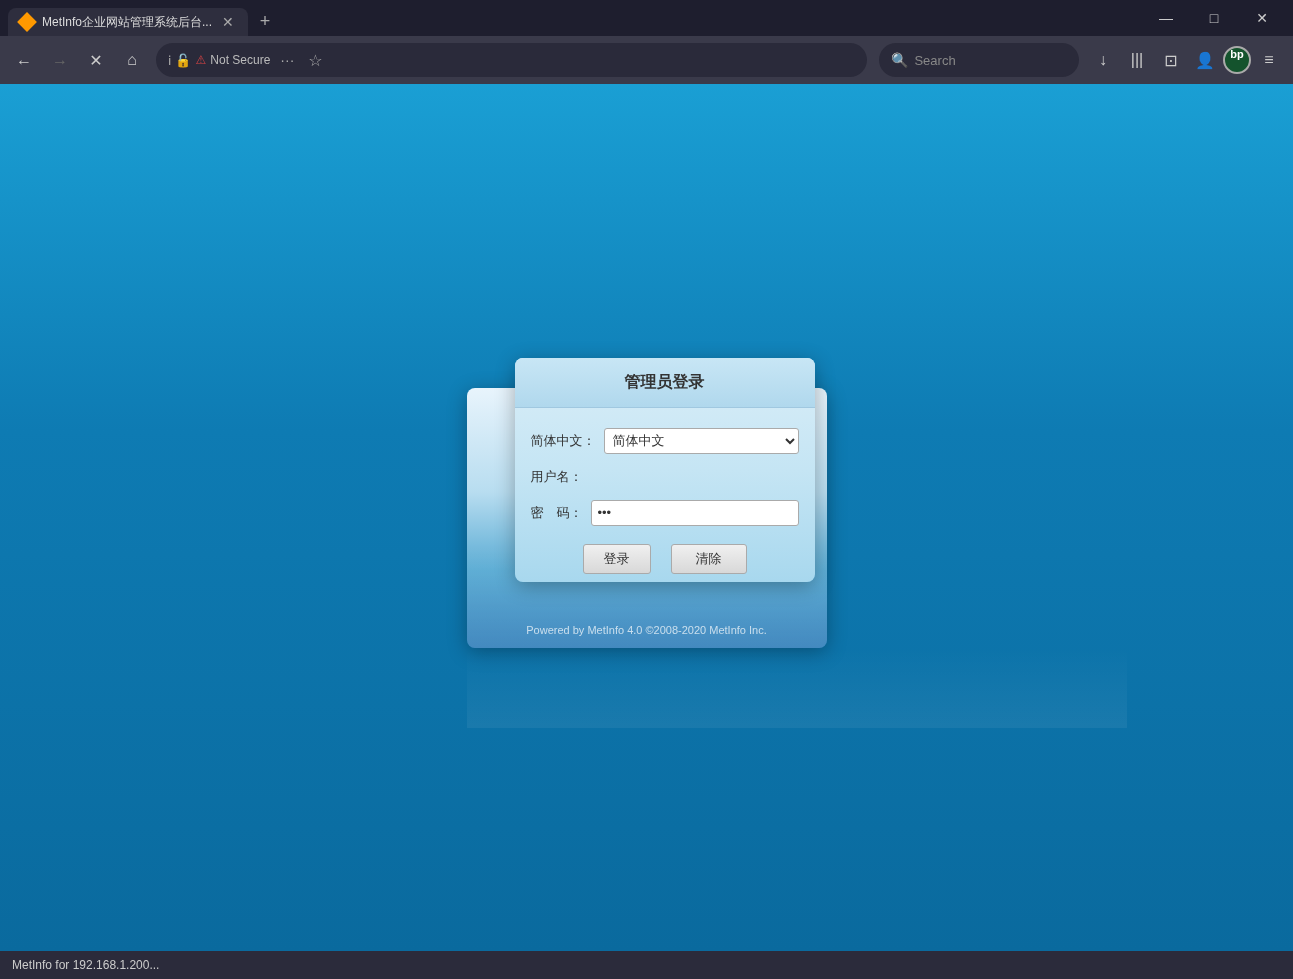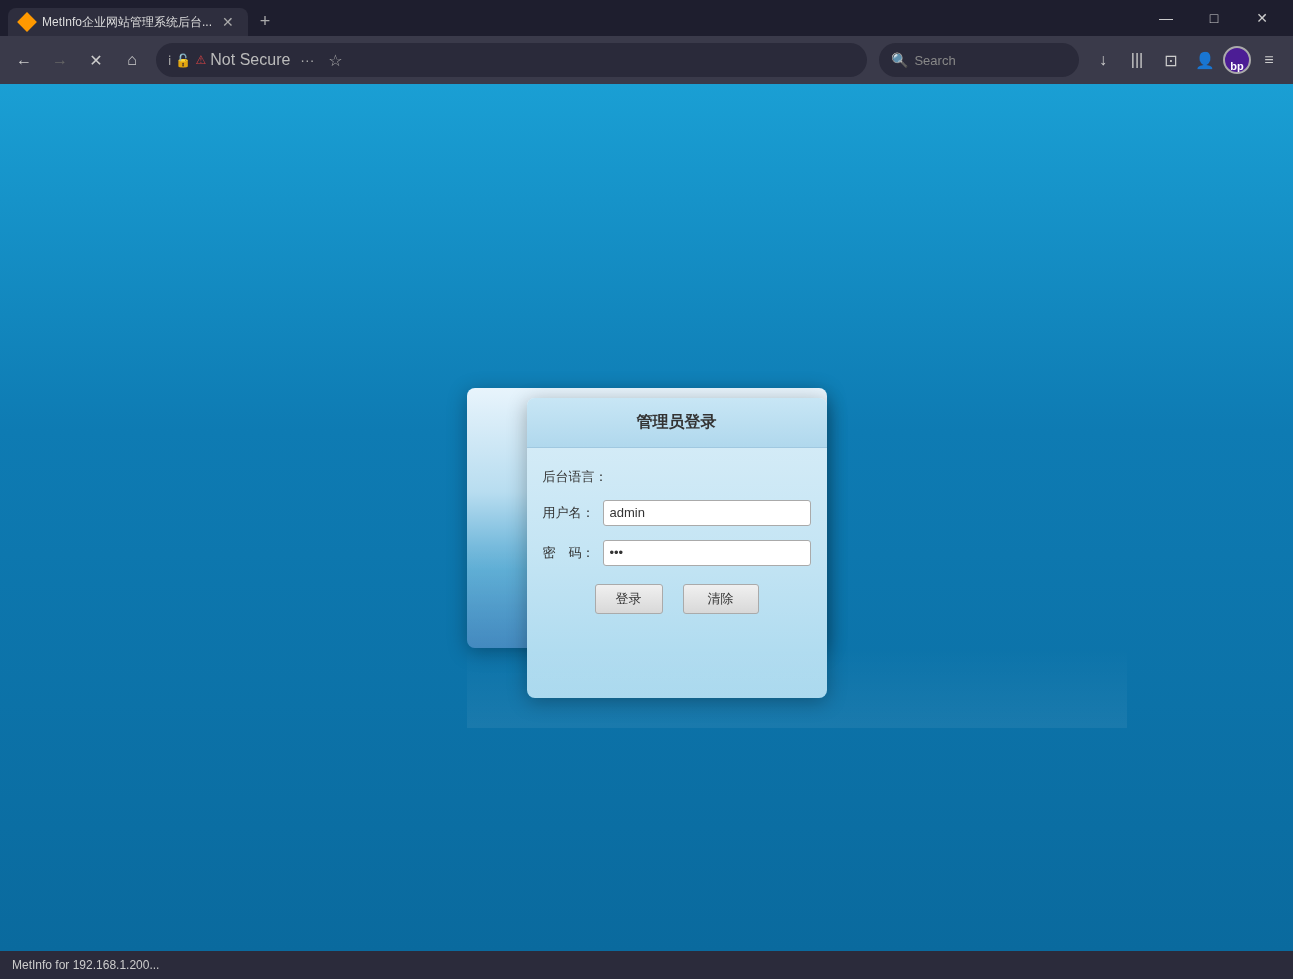--- a/index.html
+++ b/index.html
@@ -120,21 +120,21 @@
       margin: 0 4px;
     }
     .security-icon {
       display: flex;
       align-items: center;
       gap: 4px;
       color: #aaa;
       font-size: 12px;
     }
     .not-secure-text {
-      font-size: 16px;
+      font-size: 12px;
       color: #bbb;
     }
     .url-text {
       flex: 1;
       font-size: 13px;
       color: #ddd;
       white-space: nowrap;
       overflow: hidden;
     }
     .more-btn {
@@ -195,24 +195,24 @@
       display: flex;
       align-items: center;
       justify-content: center;
       font-size: 16px;
     }
 
     .profile-btn {
       width: 28px;
       height: 28px;
       border-radius: 50%;
-      background: #4c1d95;
+      background: #14532d;
       border: 2px solid #aaa;
       display: flex;
-      align-items: flex-end;
+      align-items: flex-start;
       justify-content: center;
       cursor: pointer;
       font-size: 11px;
       color: white;
       font-weight: bold;
     }
     .menu-btn {
       width: 32px;
       height: 32px;
       background: none;
@@ -307,31 +307,30 @@
       bottom: 0;
       left: 0;
       right: 0;
       height: 40%;
       background: linear-gradient(180deg, transparent 0%, rgba(255,255,255,0.05) 50%, rgba(255,255,255,0.1) 100%);
     }
 
     
     .right-panel {
       width: 300px;
-      height: 300px;
+      height: 224px;
       background: linear-gradient(180deg, #daeef8 0%, #c5e5f4 50%, #a8d8ee 100%);
       border-radius: 8px;
       margin-left: -5px Bronze;
       box-shadow: 0 4px 20px rgba(0,0,0,0.3);
       display: flex;
       flex-direction: column;
       position: absolute;
-      right: 0;
+      right: 12px;
       top: -30px;
-      margin-top: 40px;
     }
 
     .form-title {
       background: linear-gradient(180deg, #c8e6f5 0%, #b0d8ed 100%);
       text-align: center;
       padding: 14px;
       font-size: 16px;
       font-weight: bold;
       color: #333;
       border-radius: 8px 8px 0 0;
@@ -520,26 +519,29 @@
         <span style="font-size:32px;font-weight:bold;color:#222;letter-spacing:-1px;">MetInfo</span>
       </div>
       <div class="powered-text">Powered by MetInfo 4.0 ©2008-2020  MetInfo Inc.</div>
     </div>
 
     <div class="right-panel">
       <div class="form-title">管理员登录</div>
       <div class="form-body">
 
         <div class="form-row">
-          <span class="form-label">后台语言：</span>
+          <span class="form-label">简体中文：</span>
+          <select class="form-select">
+            <option>简体中文</option>
+            <option>English</option>
+          </select>
         </div>
 
         <div class="form-row">
           <span class="form-label">用户名：</span>
-          <input class="form-input" type="text" value="admin" style="">
         </div>
 
         <div class="form-row">
           <span class="form-label">密　码：</span>
           <input class="form-input" type="password" value="abc" style="">
         </div>
 
         <div class="form-buttons">
           <button class="btn-login">登录</button>
           <button class="btn-clear">清除</button>

